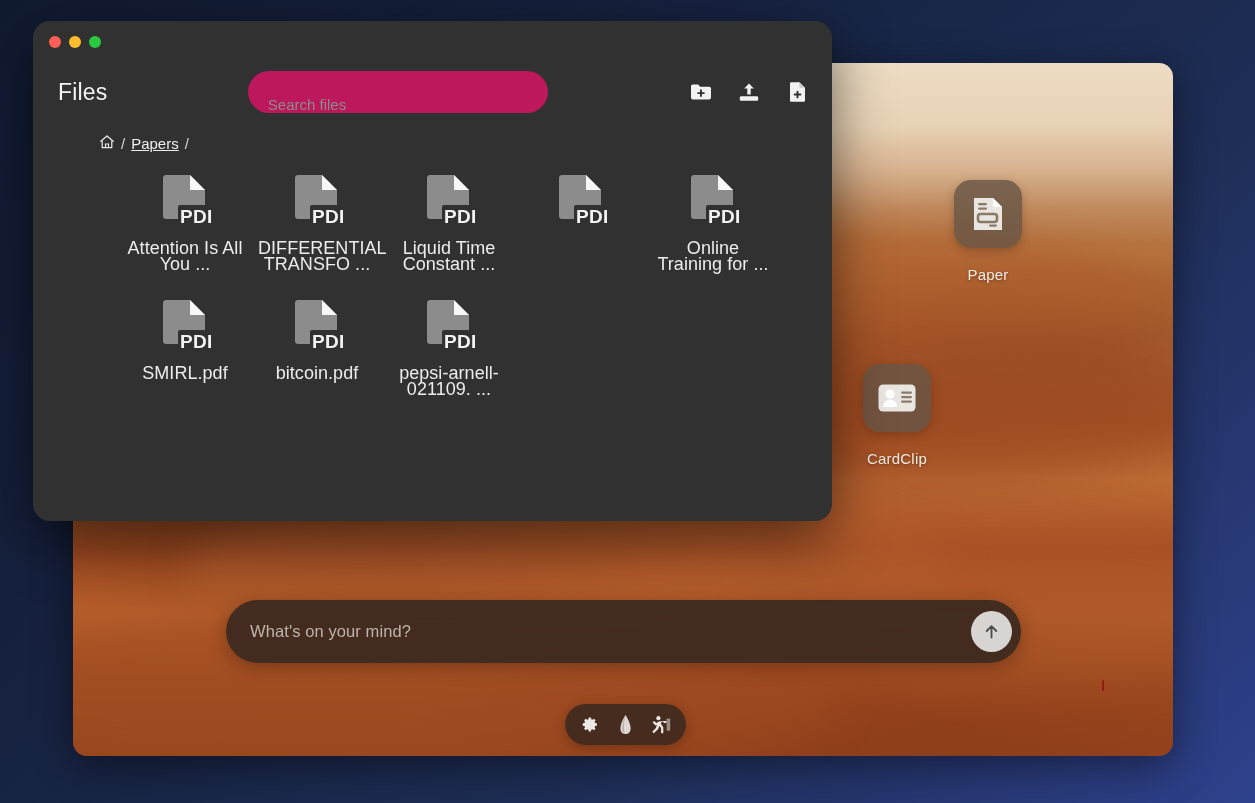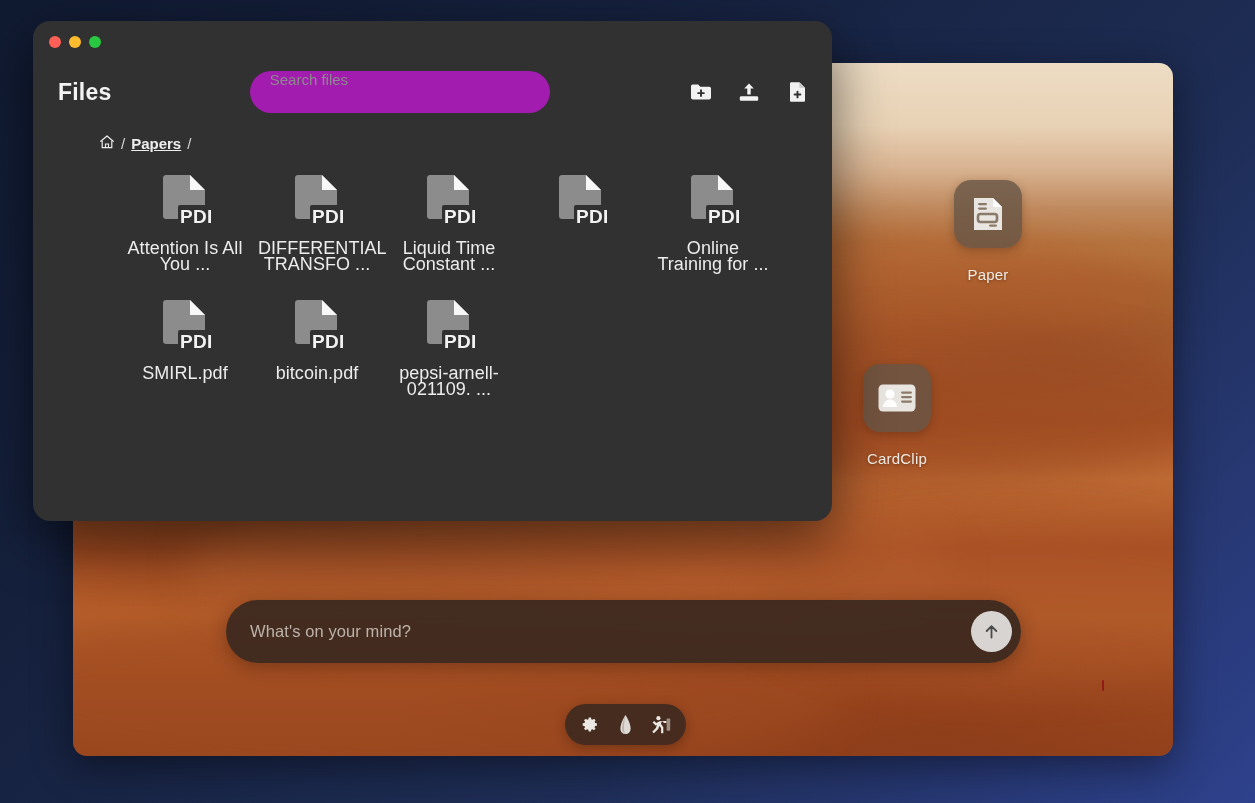--- a/index.html
+++ b/index.html
@@ -161,29 +161,29 @@
     position: absolute;
     left: 0; top: 38px;
     width: 100%; height: 66px;
     display: flex; align-items: center;
     padding: 0 22px 0 25px;
   }
   #app-title {
     font-size: 23px;
     color: #f3f3f3;
     letter-spacing: 0.2px;
-    font-weight: 700;
+    font-weight: 400;
     flex: none;
   }
   #search-wrap { flex: 1; display: flex; justify-content: center; }
   #search-box {
     width: 300px; height: 42px;
-    background: #a21caf;
+    background: #be185d;
     border-radius: 21px;
-    display: flex; align-items: flex-start;
+    display: flex; align-items: flex-end;
     padding: 0 20px;
   }
   #search-input {
     width: 100%;
     background: transparent;
     border: none; outline: none;
     color: #e8e8e8;
     font-size: 15px;
     font-family: "Liberation Sans", sans-serif;
   }
@@ -200,21 +200,20 @@
     left: 66px; top: 113px;
     display: flex; align-items: center; gap: 6px;
     font-size: 15px;
     color: #ededed;
   }
   #breadcrumb .sep { color: #d6d6d6; }
   .crumb-link {
     color: #ededed;
     text-decoration: underline;
     cursor: pointer;
-    font-weight: bold;
   }
 
   #file-grid {
     position: absolute;
     left: 86px; top: 140px;
     width: 690px;
     display: grid;
     grid-template-columns: repeat(5, 132px);
     column-gap: 0px;
     row-gap: 14px;

